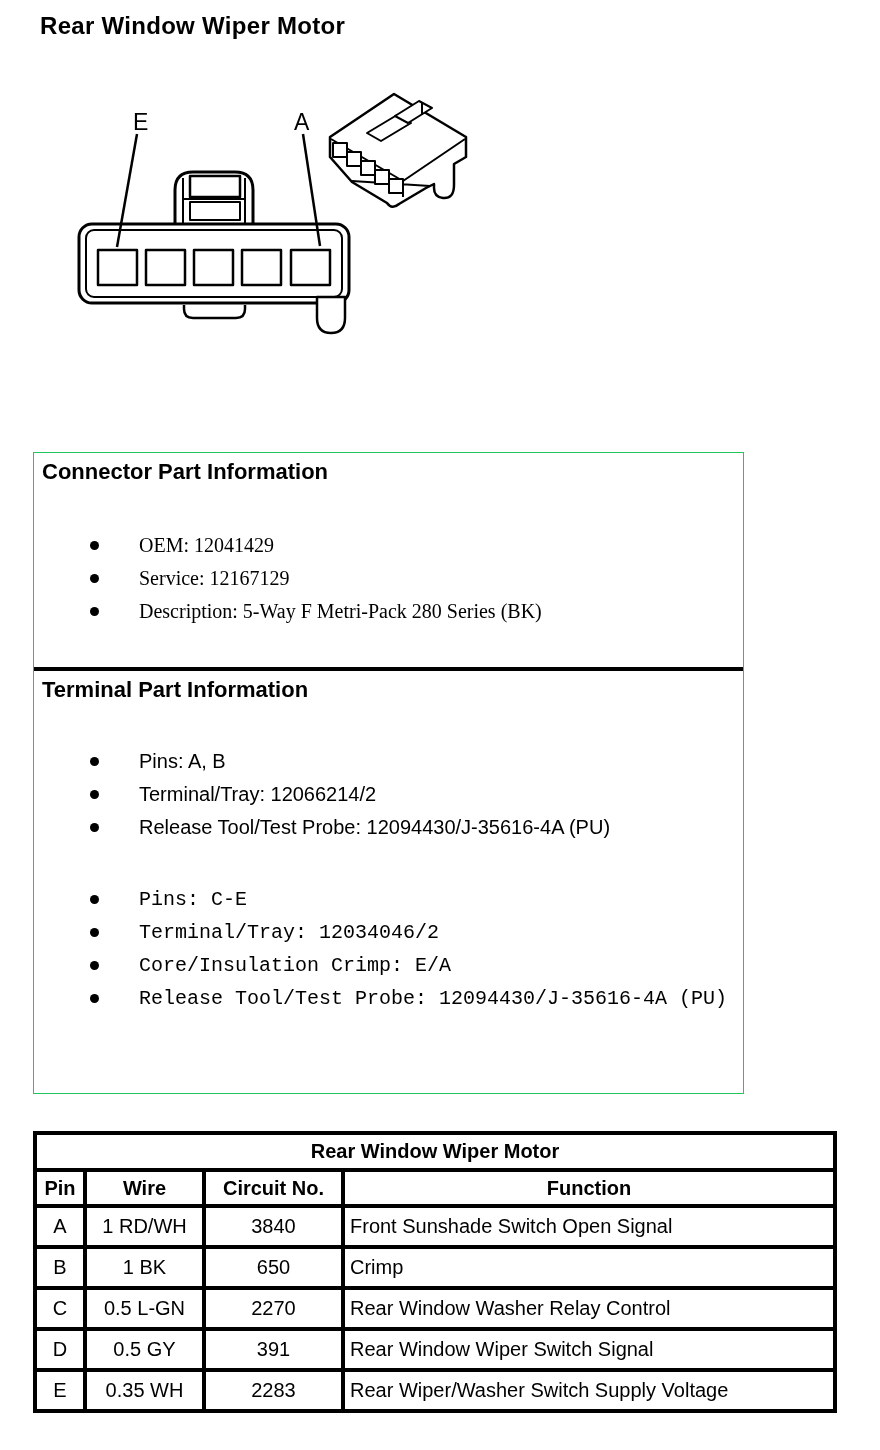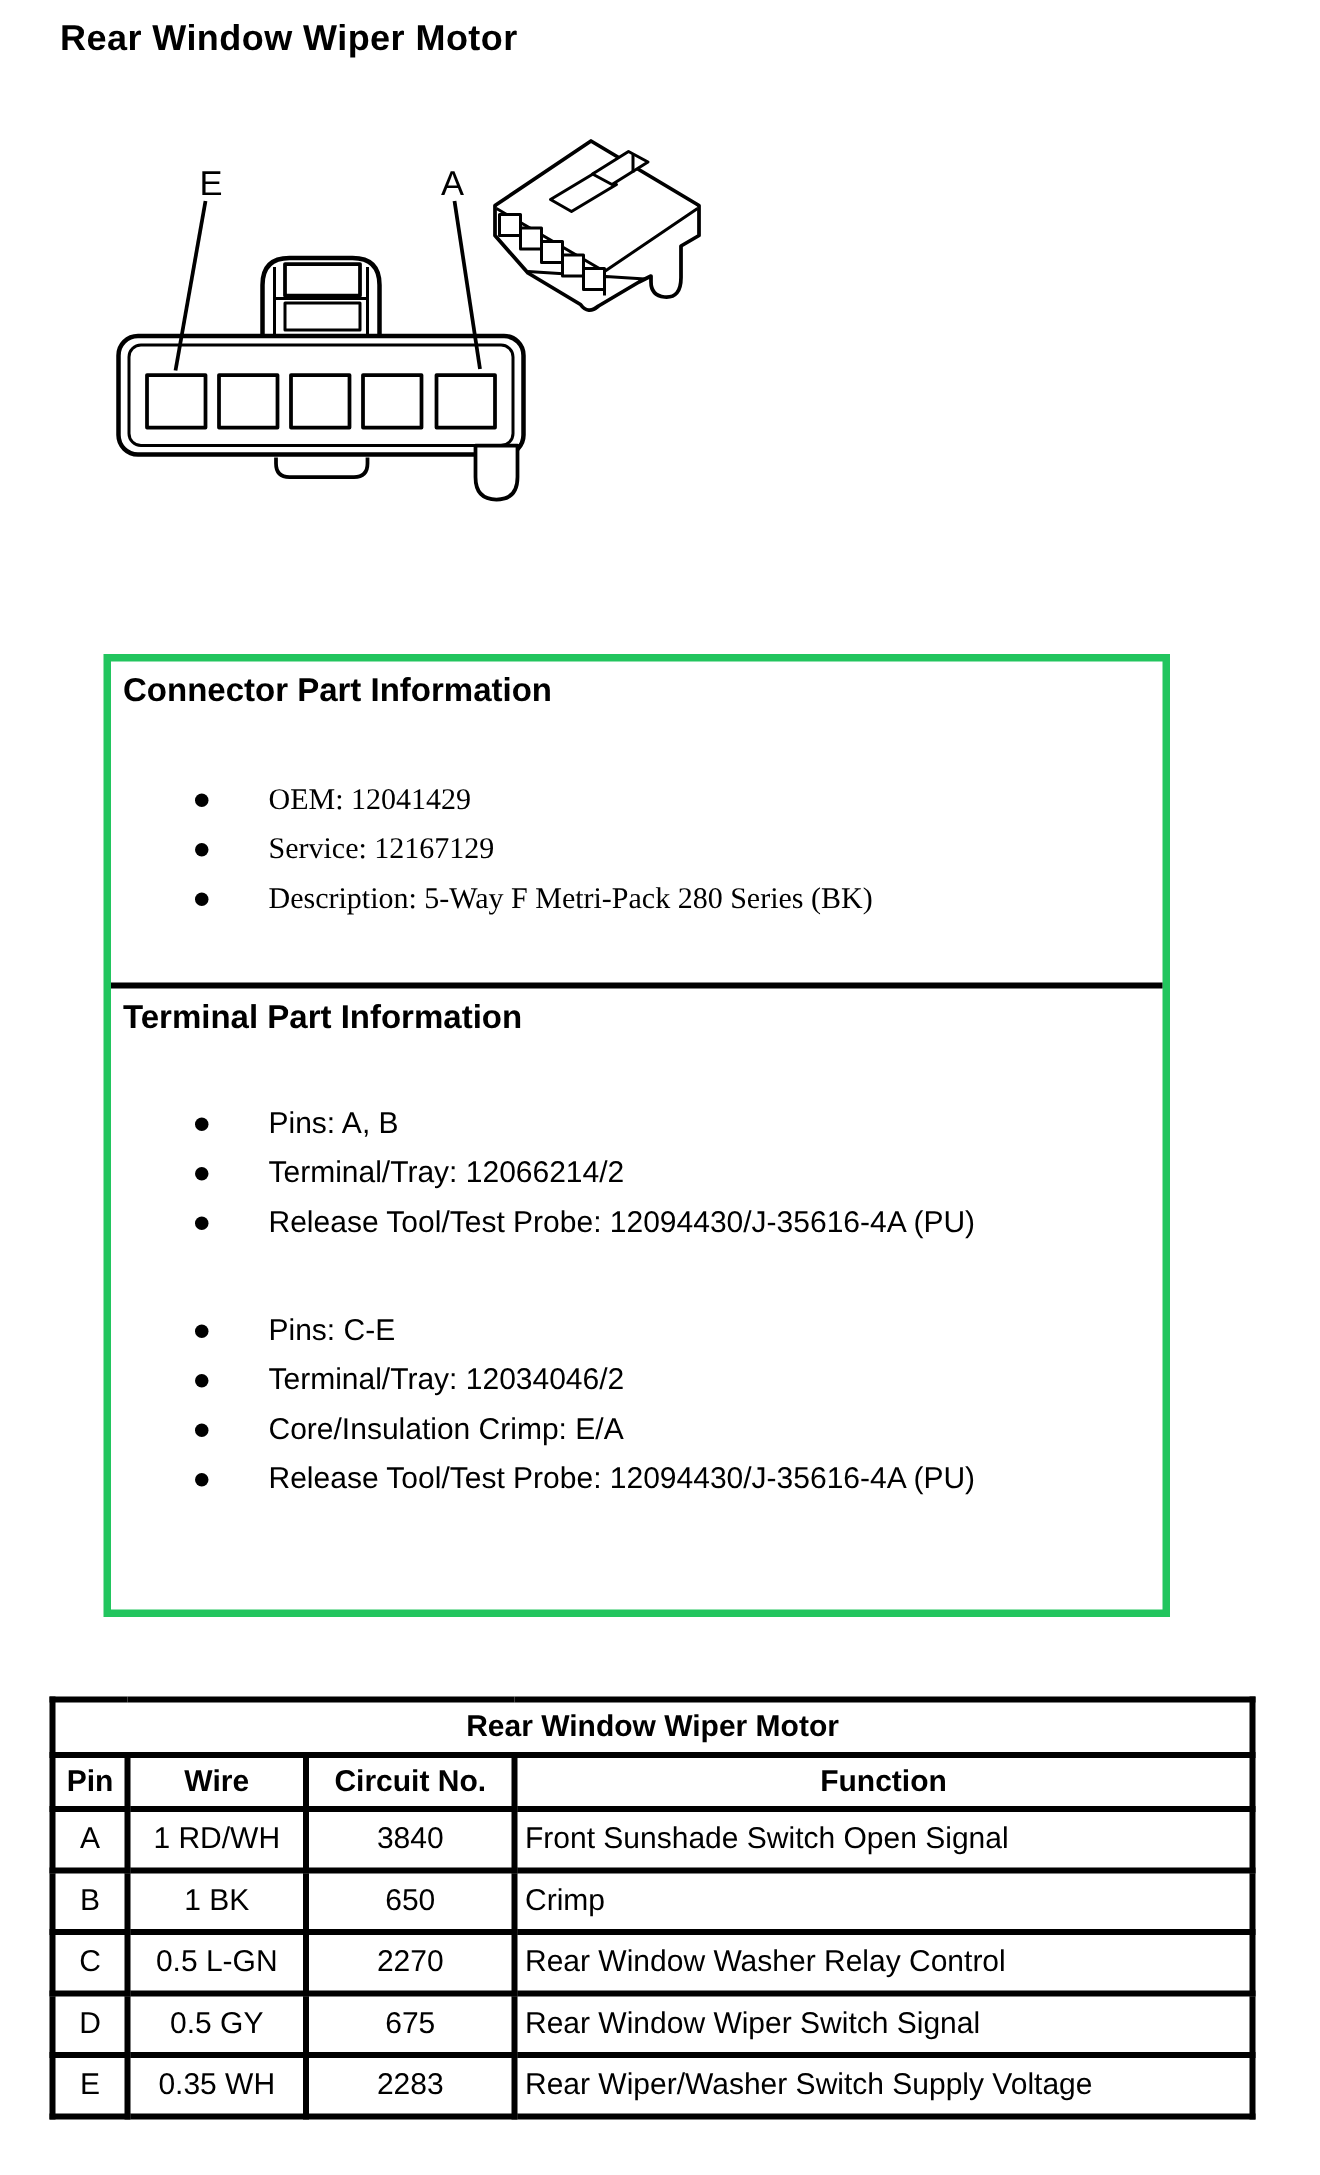--- a/index.html
+++ b/index.html
@@ -35,27 +35,26 @@
   }
   .connector-figure text {
     font-family: "Liberation Sans", sans-serif;
     font-size: 23px;
     fill: #000;
   }
 
   .info-box {
     position: absolute;
     left: 33px;
-    top: 436px;
+    top: 452px;
     width: 711px;
     height: 642px;
-    border: 5px solid #22c55e;
+    border: 1px solid #22c55e;
     box-sizing: border-box;
     background: #fff;
-    margin-left: 36px;
   }
   .info-section {
     box-sizing: border-box;
     padding: 6px 8px;
   }
   .section-connector {
     height: 218px;
     border-bottom: 4px solid #000;
   }
   .info-section h2 {
@@ -63,21 +62,21 @@
     font-size: 22px;
     font-weight: bold;
   }
   .info-section ul {
     list-style: none;
     margin: 0;
     padding: 0;
   }
   .section-connector ul { margin-top: 44px; font-family: Liberation Serif, serif; }
   .section-terminal ul.group-first { margin-top: 42px; }
-  .section-terminal ul.group-second { margin-top: 39px; }
+  .section-terminal ul.group-second { margin-top: 39px; font-family: Liberation Mono, monospace; }
   .info-section li {
     position: relative;
     padding-left: 97px;
     font-size: 20px;
     line-height: 33px;
     white-space: nowrap;
   }
   .info-section li::before {
     content: "";
     position: absolute;
@@ -235,21 +234,21 @@
     </tr>
     <tr>
       <td class="c-pin">C</td>
       <td class="c-wire">0.5 L-GN</td>
       <td class="c-circuit">2270</td>
       <td class="c-func">Rear Window Washer Relay Control</td>
     </tr>
     <tr>
       <td class="c-pin">D</td>
       <td class="c-wire">0.5 GY</td>
-      <td class="c-circuit">675</td>
+      <td class="c-circuit">391</td>
       <td class="c-func">Rear Window Wiper Switch Signal</td>
     </tr>
     <tr>
       <td class="c-pin">E</td>
       <td class="c-wire">0.35 WH</td>
       <td class="c-circuit">2283</td>
       <td class="c-func">Rear Wiper/Washer Switch Supply Voltage</td>
     </tr>
   </tbody>
 </table>

